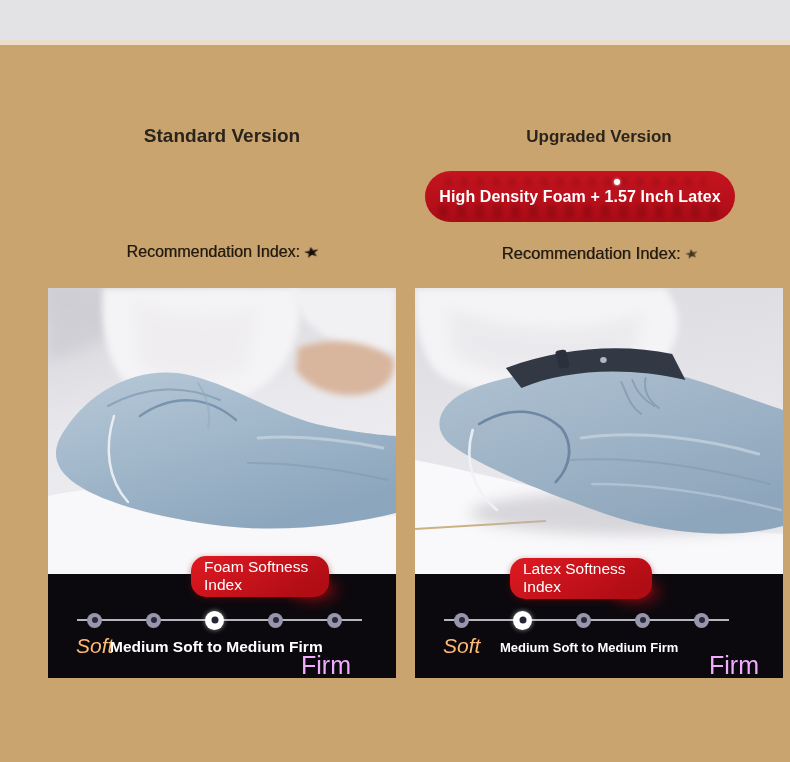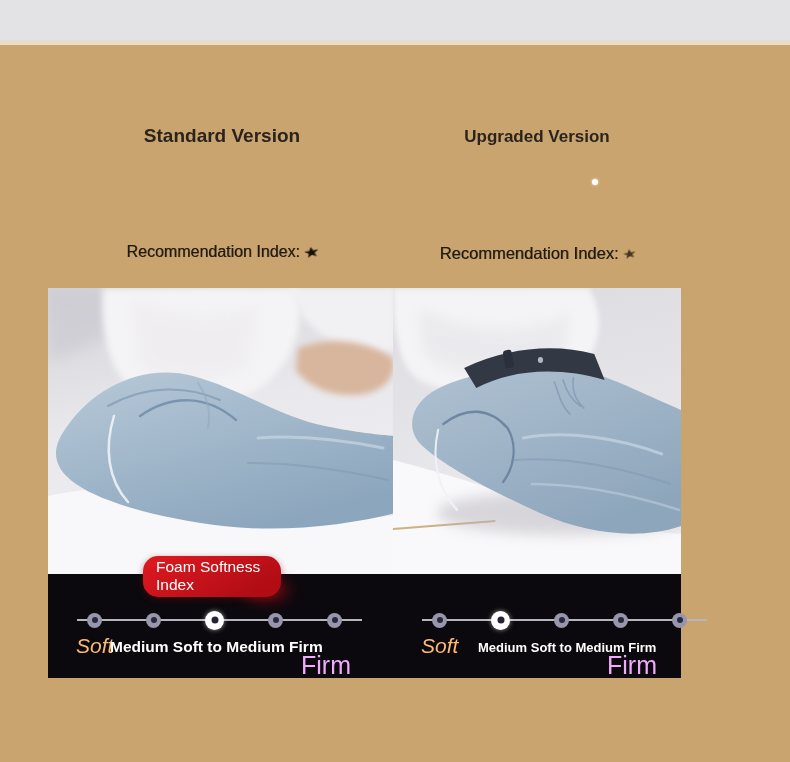--- a/index.html
+++ b/index.html
@@ -7,21 +7,21 @@
   body { font-family:"Liberation Sans", sans-serif; }
   #page {
     position:relative; width:790px; height:762px;
     background:#c9a46e; overflow:hidden;
   }
   .top-bar { position:absolute; left:0; top:0; width:790px; height:40px; background:#e3e3e5; }
   .top-line { position:absolute; left:0; top:40px; width:790px; height:5px; background:#e9dcc9; }
 
   .col { position:absolute; top:45px; height:717px; }
   .col-left  { left:48px;  width:348px; }
-  .col-right { left:393px; width:288px; }
+  .col-right { left:415px; width:368px; }
 
   .heading {
     position:absolute; left:0; width:100%; text-align:center;
     font-weight:bold; color:#2b241c;
   }
   .col-left  .heading { top:80px; font-size:19px; }
   .col-right .heading { top:82px; font-size:17px; }
 
   .pill {
     position:absolute; top:126px; height:51px; border-radius:26px;
@@ -80,21 +80,21 @@
     position:absolute; left:95px; z-index:5;
     background:linear-gradient(150deg,#da1820 10%,#b10d16 85%);
     border-radius:15px; padding:2px 8px 3px 13px;
     color:#fff; font-size:15.5px; line-height:18px;
     box-shadow:0 2px 6px rgba(110,8,12,.45);
   }
   .badge::after {
     content:""; position:absolute; right:-8px; bottom:-4px; width:46px; height:22px;
     background:rgba(178,13,20,.55); filter:blur(7px); border-radius:50%;
   }
-  .col-left  .badge { top:511px; width:138px; }
+  .col-left  .badge { top:511px; width:138px;margin-left:48px; }
   .col-right .badge { top:513px; width:142px; }
 
   .panel { position:absolute; left:0; top:529px; width:100%; height:104px; background:#0c090e; }
   .track { position:absolute; left:29px; top:45px; width:285px; height:2px; background:#b7b6be; }
   .dots {
     position:absolute; left:39px; top:38px; width:255px; height:16px;
     display:flex; justify-content:space-between; align-items:center;
   }
   .dot { position:relative; width:15px; height:15px; border-radius:50%; background:#9896aa; flex:0 0 auto; }
   .dot::after {
@@ -181,20 +181,25 @@
         </div>
       <span class="lbl lbl-soft">Soft</span>
       <span class="lbl lbl-mid">Medium Soft to Medium Firm</span>
       <span class="lbl lbl-firm">Firm</span>
     </div>
   </section>
 
   <section class="col col-right">
     <h2 class="heading">Upgraded Version</h2>
 
+    <div class="pill pill-red">
+      <span>High Density Foam + 1.57 Inch Latex</span>
+      <span class="smudge smudge-red-1"></span>
+      <span class="smudge smudge-red-2"></span>
+    </div>
     <div class="pill-dot"></div>
 
     <div class="rec">
       <span>Recommendation Index:</span>
       <span class="rec-mark">★</span>
     </div>
 
     <div class="photo">
       <svg viewBox="0 0 332 286" preserveAspectRatio="none">
         <defs>
@@ -227,20 +232,23 @@
         <path d="M52,142 C44,172 52,202 74,222" stroke="#eef2f6" stroke-width="2.5" fill="none" opacity=".9" stroke-linecap="round"></path>
         <path d="M196,92 C200,104 206,112 216,118" stroke="#7e96ae" stroke-width="1.8" fill="none" opacity=".7" stroke-linecap="round"></path>
         <path d="M208,90 C206,102 210,112 220,120" stroke="#7e96ae" stroke-width="1.8" fill="none" opacity=".7" stroke-linecap="round"></path>
         <path d="M186,94 C192,108 194,118 204,126" stroke="#7e96ae" stroke-width="1.8" fill="none" opacity=".7" stroke-linecap="round"></path>
         <path d="M150,150 C200,142 260,150 310,166" stroke="#c7d5e1" stroke-width="3" fill="none" opacity=".7" stroke-linecap="round"></path>
         <path d="M140,172 C200,168 265,180 320,196" stroke="#7e98b1" stroke-width="2" fill="none" opacity=".5" stroke-linecap="round"></path>
         <path d="M160,196 C220,196 280,208 330,222" stroke="#c7d5e1" stroke-width="2.5" fill="none" opacity=".5" stroke-linecap="round"></path>
       </svg>
     </div>
 
+    <div class="badge">
+      <span>Latex Softness Index</span>
+    </div>
 
     <div class="panel">
       <div class="track"></div>
       <div class="dots">
           <span class="dot"></span>
           <span class="dot selected"></span>
           <span class="dot"></span>
           <span class="dot"></span>
           <span class="dot"></span>
         </div>

